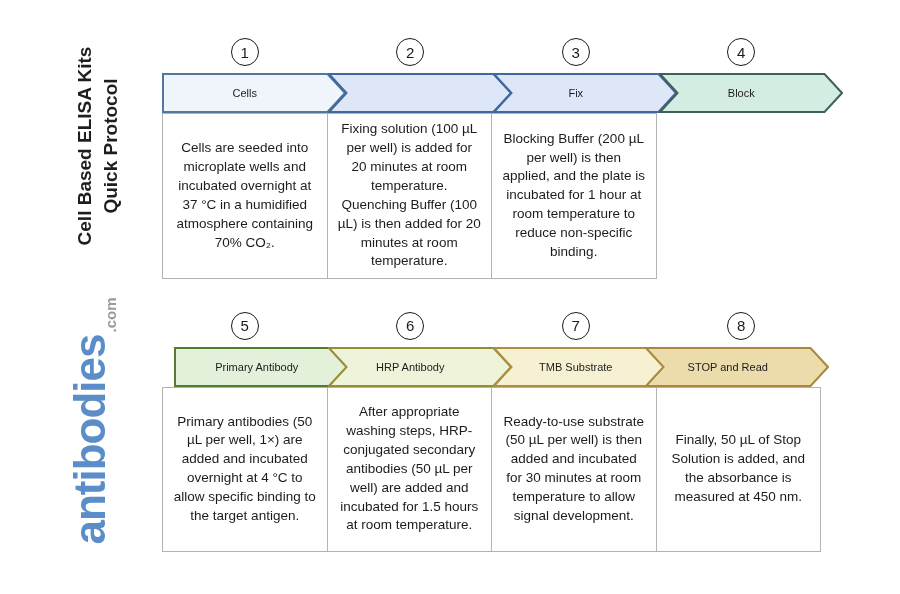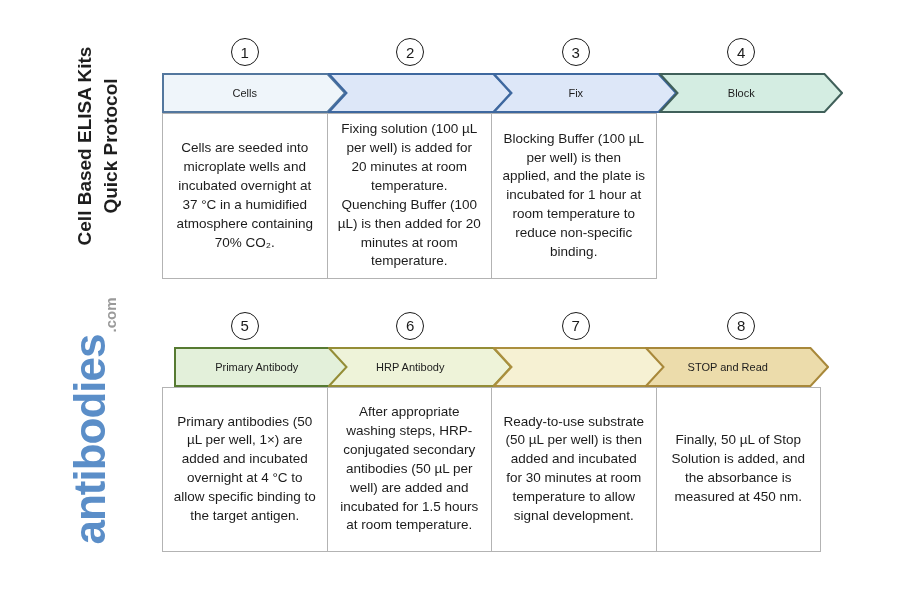--- a/index.html
+++ b/index.html
@@ -105,21 +105,21 @@
         </div>
       </div>
       <div class="boxes">
         <div class="box">
             <p>Cells are seeded into microplate wells and incubated overnight at 37 °C in a humidified atmosphere containing 70% CO₂.</p>
           </div>
         <div class="box">
             <p>Fixing solution (100 µL per well) is added for 20 minutes at room temperature. Quenching Buffer (100 µL) is then added for 20 minutes at room temperature.</p>
           </div>
         <div class="box">
-            <p>Blocking Buffer (100 µL per well) is then applied, and the plate is incubated for 1 hour at room temperature to reduce non-specific binding.</p>
+            <p>Blocking Buffer (200 µL per well) is then applied, and the plate is incubated for 1 hour at room temperature to reduce non-specific binding.</p>
           </div>
       </div>
     </div>
 
     <div class="prow">
       <div class="circles">
         <div class="ccell">
             <div class="circle">5</div>
           </div>
         <div class="ccell">
@@ -142,20 +142,21 @@
         <div class="arrow" style="left:165.5px">
           <svg width="184" height="40" viewBox="0 0 184 40">
             <path d="M1,1 L165.5,1 L183,20 L165.5,39 L1,39 L18.5,20 Z" stroke-width="2" fill="#eef3d9" stroke="#948d36"></path>
           </svg>
           <div class="alabel">HRP Antibody</div>
         </div>
         <div class="arrow" style="left:331px">
           <svg width="184" height="40" viewBox="0 0 184 40">
             <path d="M1,1 L165.5,1 L183,20 L165.5,39 L1,39 L18.5,20 Z" stroke-width="2" fill="#f6f1d3" stroke="#ab8f3e"></path>
           </svg>
+          <div class="alabel">TMB Substrate</div>
         </div>
         <div class="arrow" style="left:483px">
           <svg width="184" height="40" viewBox="0 0 184 40">
             <path d="M1,1 L165.5,1 L183,20 L165.5,39 L1,39 L18.5,20 Z" stroke-width="2" fill="#ecdcab" stroke="#a8883a"></path>
           </svg>
           <div class="alabel">STOP and Read</div>
         </div>
       </div>
       <div class="boxes">
         <div class="box">

